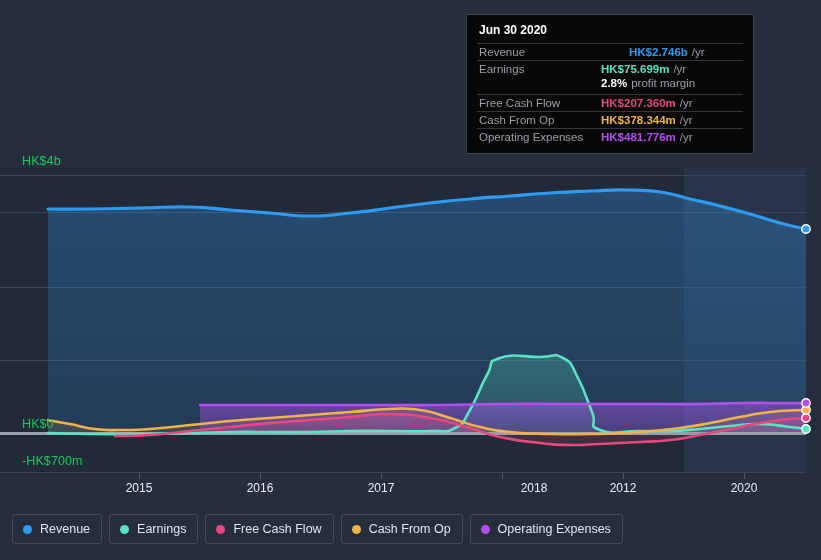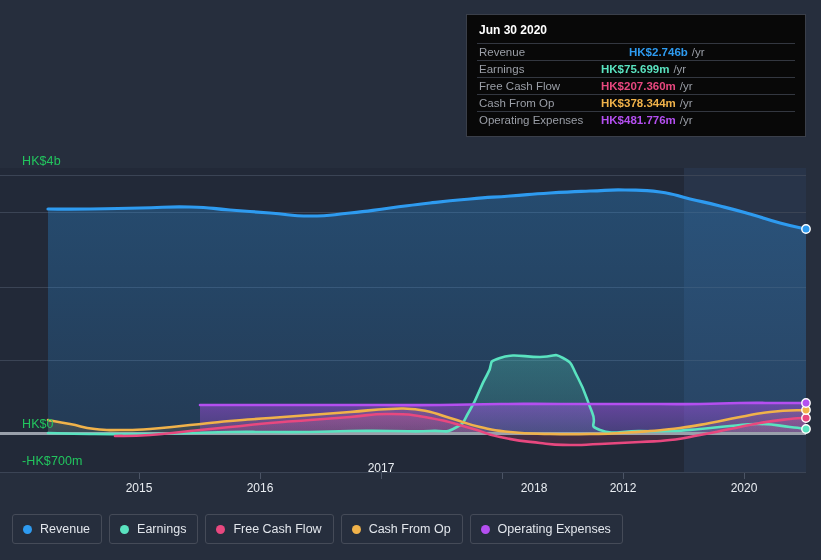--- a/index.html
+++ b/index.html
@@ -27,21 +27,21 @@
     color: #e9edf2;
     font-size: 12px;
     transform: translateX(-50%);
     white-space: nowrap;
   }
 
   
   #tooltip {
     position: absolute;
     left: 466px; top: 14px;
-    width: 340px;
+    width: 288px;
     background: #080808;
     border: 1px solid #3a3f4a;
     padding: 7px 10px 8px 10px;
     font-size: 11.5px;
   }
   #tooltip .tt-title {
     color: #ffffff;
     font-weight: bold;
     font-size: 12px;
     padding: 1px 0 6px 2px;
@@ -165,39 +165,44 @@
 
   <div id="y-labels">
       <div class="y-label" style="top: 154px; left: 22px;">HK$4b</div>
       <div class="y-label" style="top: 417px; left: 22px;">HK$0</div>
       <div class="y-label" style="top: 454px; left: 22px;">-HK$700m</div>
     </div>
 
   <div id="x-labels">
       <div class="x-label" style="top: 481px; left: 139px;">2015</div>
       <div class="x-label" style="top: 481px; left: 260px;">2016</div>
-      <div class="x-label" style="top: 461px; left: 381px; text-align: center;">2017</div>
+      <div class="x-label" style="top: 481px; left: 381px; text-align: center;">2017</div>
       <div class="x-label" style="top: 481px; left: 502px; margin-left: 32px;">2018</div>
       <div class="x-label" style="top: 481px; left: 623px;">2012</div>
       <div class="x-label" style="top: 481px; left: 744px;">2020</div>
     </div>
 
   <div id="tooltip">
     <div class="tt-title">Jun 30 2020</div>
     <div id="tt-rows">
         <div class="tt-row">
           <span class="tt-key">Revenue</span>
           <span class="tt-val" style="color: rgb(46, 155, 240); padding-left: 28px;">HK$2.746b</span>
           <span class="tt-unit">/yr</span>
         </div>
         <div class="tt-row">
           <span class="tt-key">Earnings</span>
           <span class="tt-val" style="color: rgb(90, 227, 192);">HK$75.699m</span>
           <span class="tt-unit">/yr</span>
         </div>
+        <div class="tt-row sub">
+          <span class="tt-key"></span>
+          <span class="tt-sub-val">2.8%</span>
+          <span class="tt-sub-text">profit margin</span>
+        </div>
         <div class="tt-row">
           <span class="tt-key">Free Cash Flow</span>
           <span class="tt-val" style="color: rgb(232, 72, 127);">HK$207.360m</span>
           <span class="tt-unit">/yr</span>
         </div>
         <div class="tt-row">
           <span class="tt-key">Cash From Op</span>
           <span class="tt-val" style="color: rgb(240, 178, 74);">HK$378.344m</span>
           <span class="tt-unit">/yr</span>
         </div>

